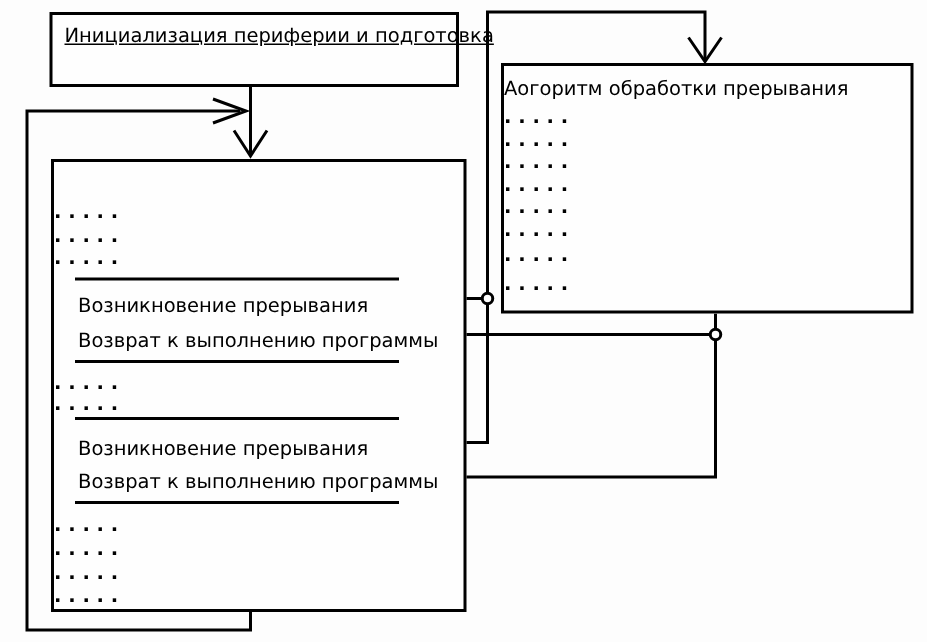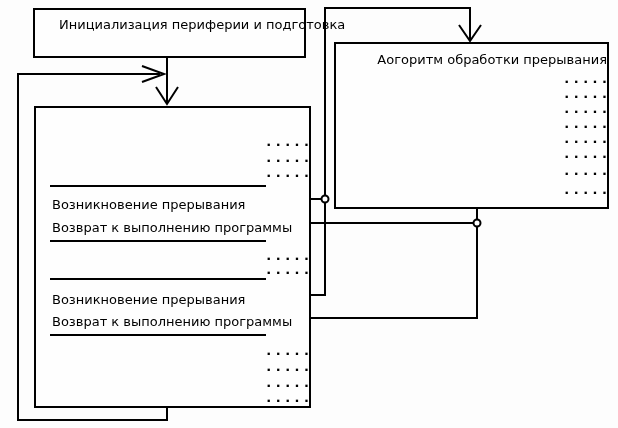--- a/index.html
+++ b/index.html
@@ -23,40 +23,41 @@
   .box {
     position: absolute;
     background: #fefefe;
     border: 2px solid #000;
     box-sizing: border-box;
     font-size: 13px;
   }
   .init-box {
     left: 33px; top: 8px;
     width: 273px; height: 50px;
-    padding: 6px 24px;
+    padding: 6px 8px;
     line-height: 17px;
+    text-decoration: underline;
   }
   .init-box .tline { white-space: nowrap; }
   .main-box {
     left: 34px; top: 106px;
     width: 277px; height: 302px;
   }
   .isr-box {
     left: 334px; top: 42px;
     width: 275px; height: 167px;
   }
   .row {
     position: absolute;
     left: 0; right: 0;
     height: 15px;
     line-height: 15px;
     white-space: nowrap;
   }
-  .center { text-align: right; }
+  .center { text-align: left; }
   .label { left: 16px; right: auto; }
   .dots { font-weight: bold; }
   .sep {
     position: absolute;
     left: 14px;
     width: 216px;
     height: 2px;
     background: #000;
   }
 </style>

